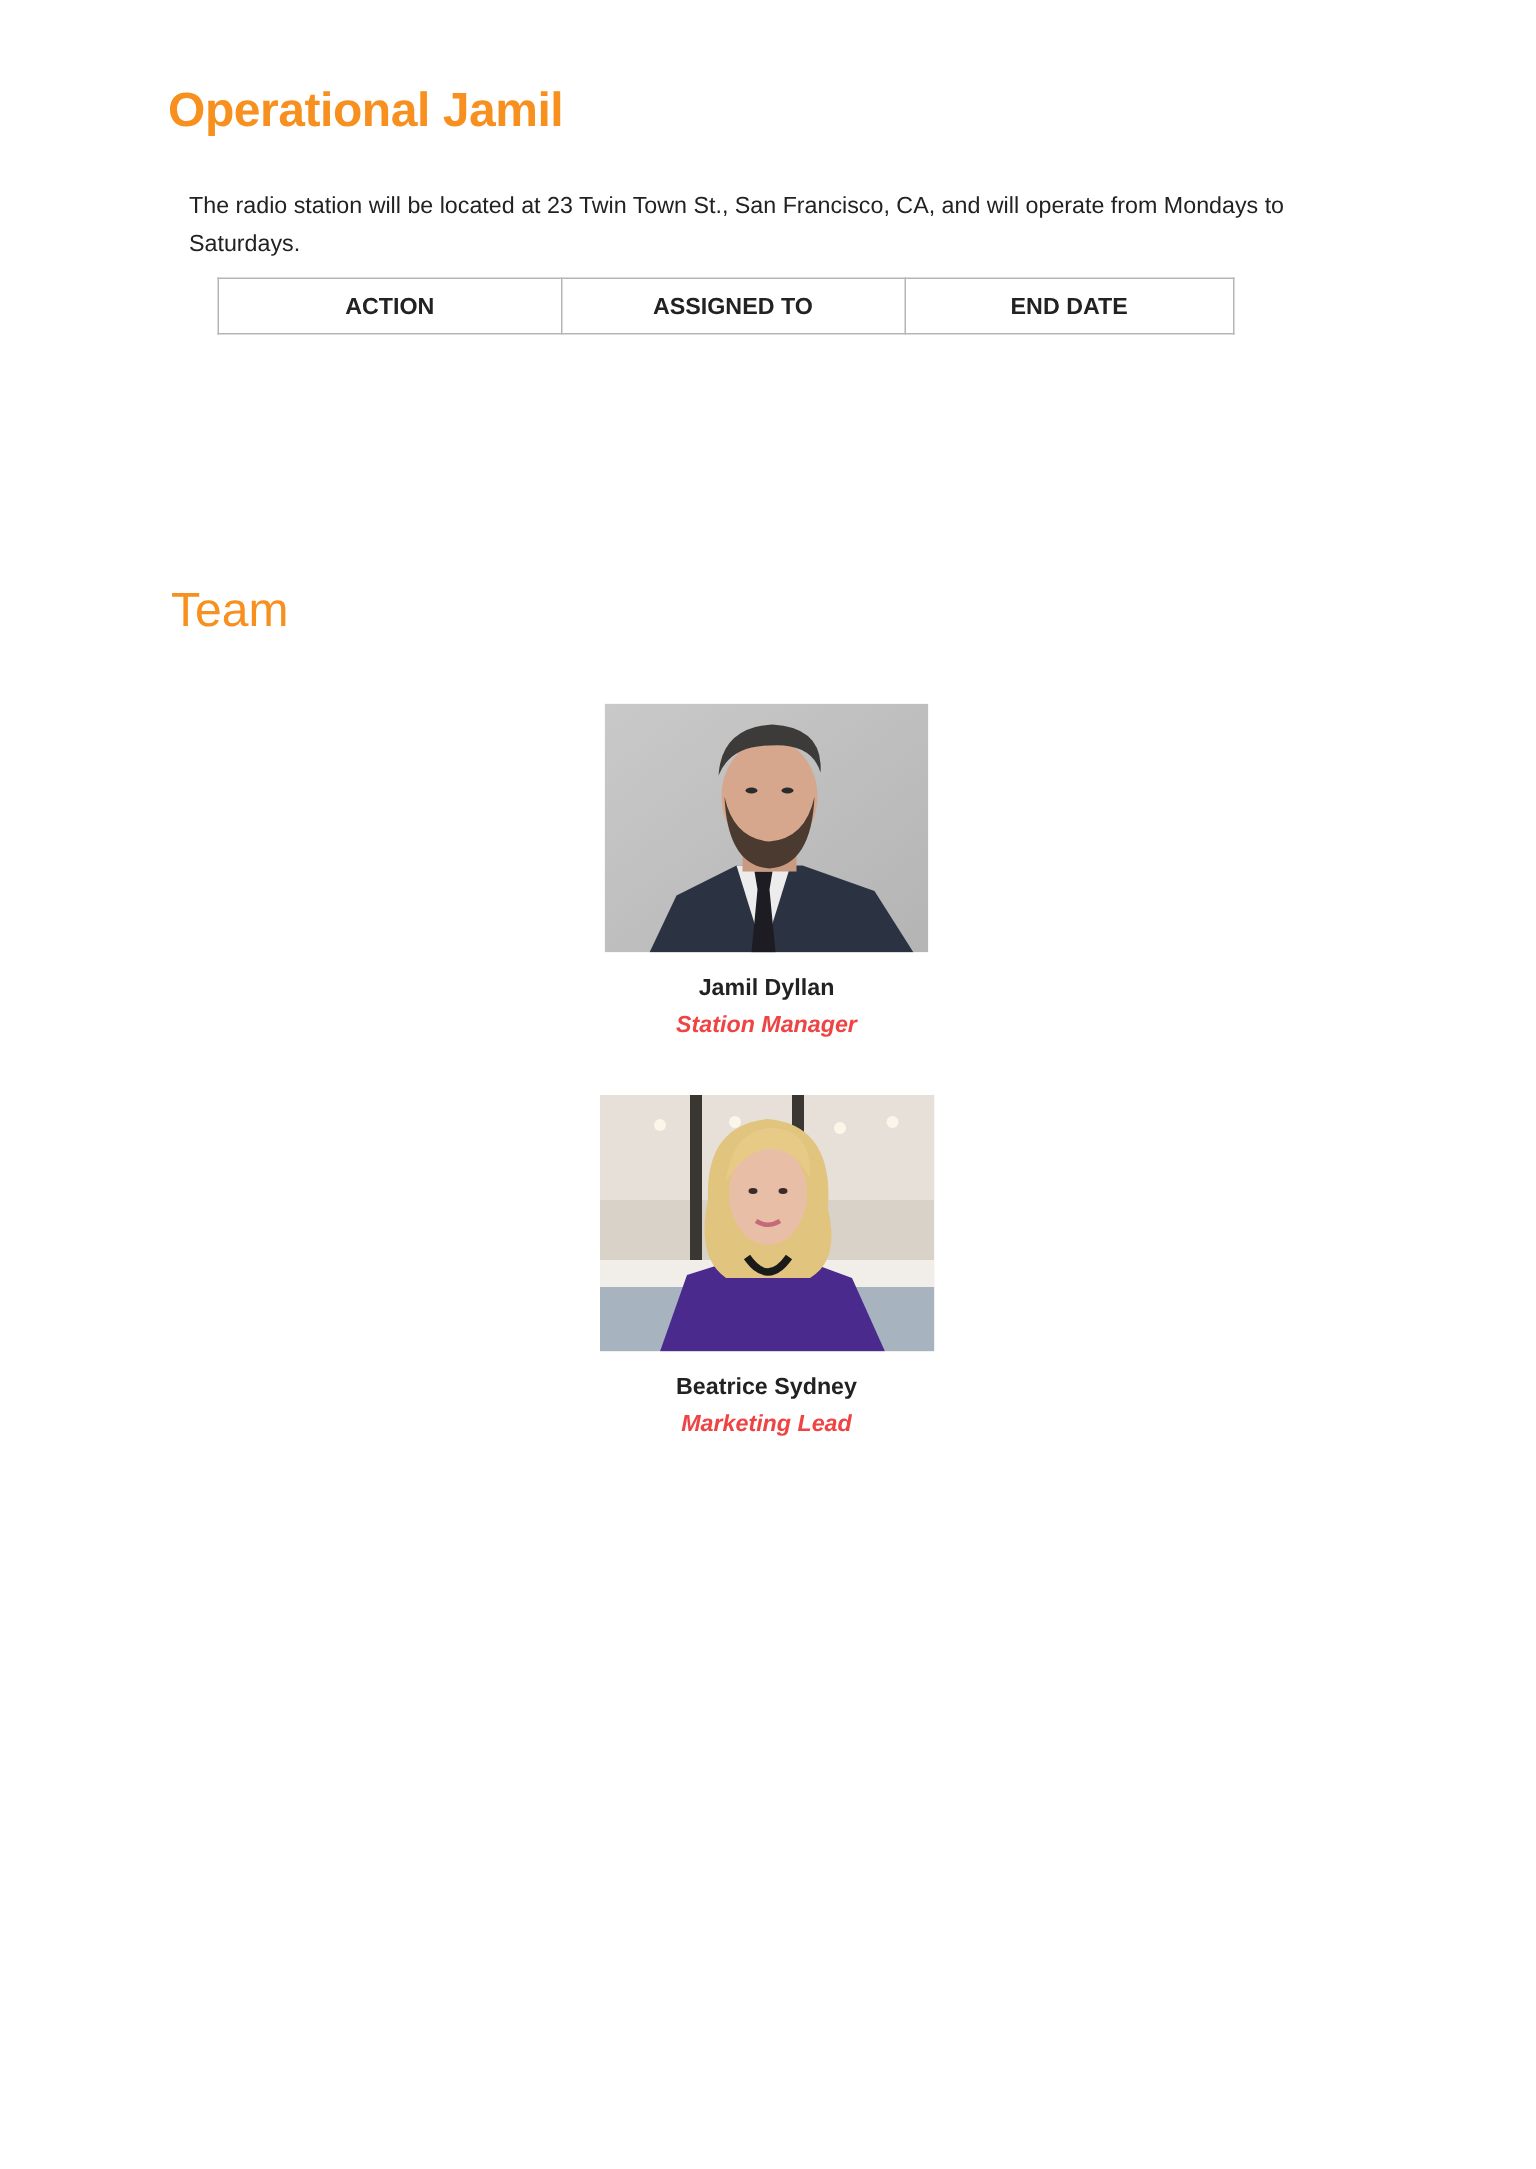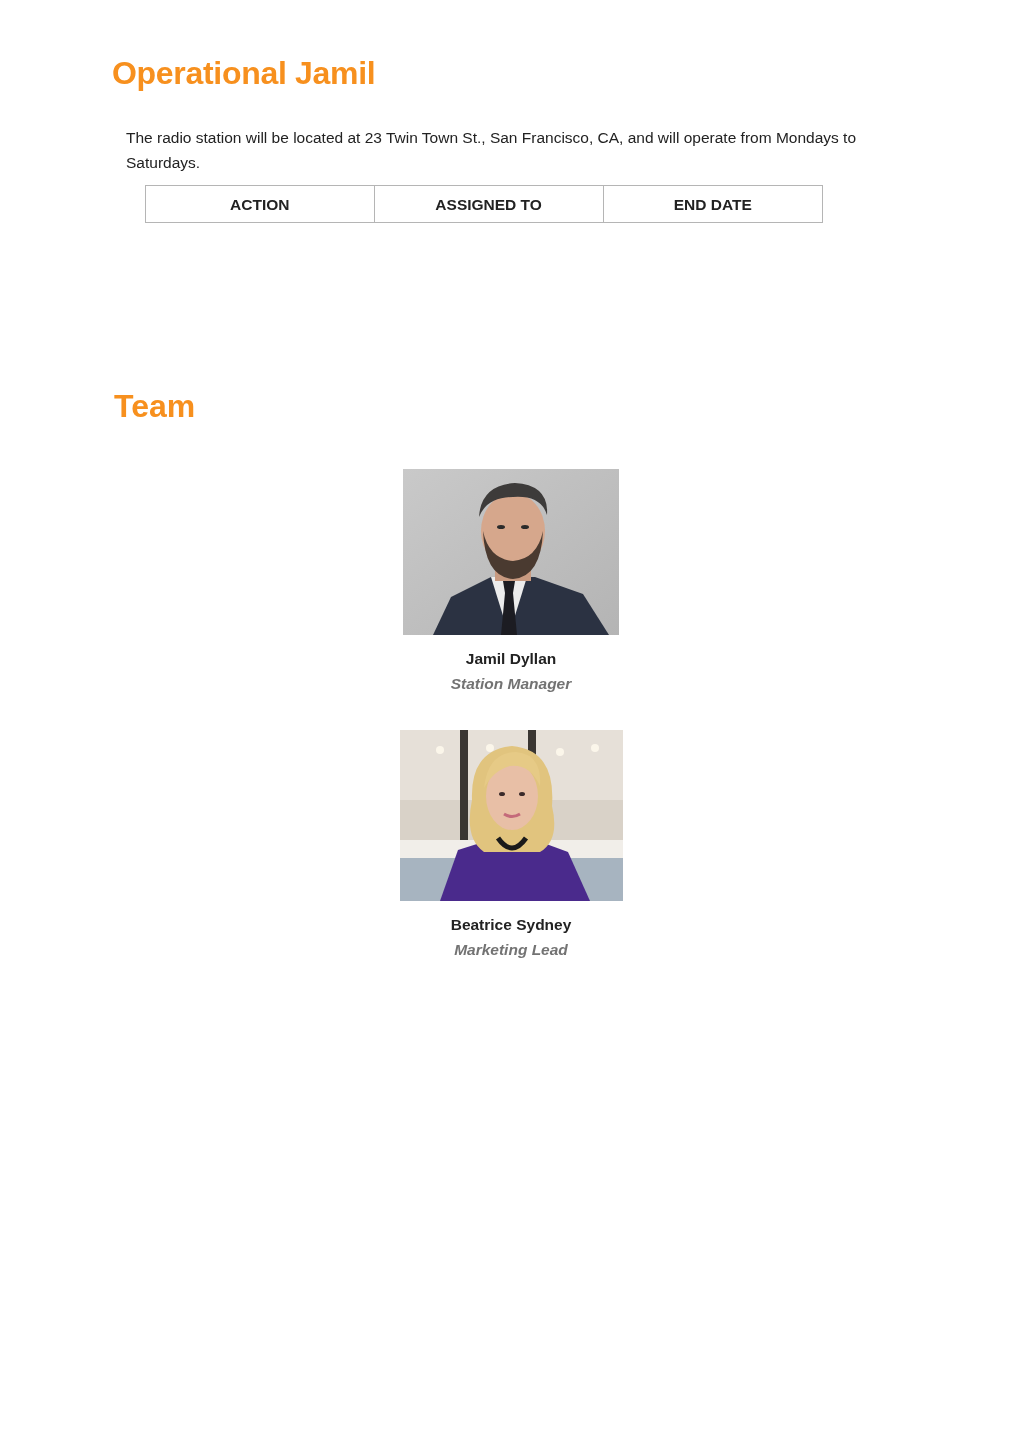--- a/index.html
+++ b/index.html
@@ -6,25 +6,25 @@
     html, body { width: 1024px; height: 1446px; background: #ffffff; }
     body { font-family: "Liberation Sans", "DejaVu Sans", sans-serif; color: #222222; position: relative; overflow: hidden; }
     .page { position: absolute; left: 112px; top: 0; width: 798px; }
     .h1 { position: absolute; left: 0; top: 55px; font-size: 32px; font-weight: bold; color: #f7901e; letter-spacing: -0.3px; white-space: nowrap; }
     .intro { position: absolute; left: 14px; top: 125px; width: 798px; font-size: 15.5px; line-height: 25px; color: #222; }
     table.plan { position: absolute; left: 0; top: 185px; width: 678px; border-collapse: collapse; font-size: 15.5px; margin-left: 33px; }
     table.plan th, table.plan td { border: 1px solid #b5b5b5; text-align: center; vertical-align: middle; color: #222; line-height: 25px; }
     table.plan th { height: 37px; font-weight: bold; }
     table.plan td { height: 61px; padding: 4px 6px; }
     .c1 { width: 270px; } .c2 { width: 265px; } .c3 { width: 263px; }
-    .h2 { position: absolute; left: 2px; top: 388px; font-size: 32px; font-weight: bold; color: #f7901e; white-space: nowrap; }
+    .h2 { position: absolute; left: 2px; top: 388px; font-size: 32px; font-weight: normal; color: #f7901e; white-space: nowrap; }
     .member { position: absolute; left: 0; width: 798px; text-align: center; }
     .photo { display: block; margin: 0 auto; position: relative; overflow: hidden; }
     .m-name { font-size: 15.5px; font-weight: bold; line-height: 25px; color: #222; }
-    .m-role { font-size: 15.5px; font-style: italic; font-weight: bold; line-height: 25px; color: #737373; }
+    .m-role { font-size: 15.5px; font-style: italic; font-weight: bold; line-height: 25px; color: #ef4444; }
   </style>
 </head>
 <body>
 
 <div class="page">
   <h1 class="h1">Operational Jamil</h1>
   <p class="intro">The radio station will be located at 23 Twin Town St., San Francisco, CA, and will operate from Mondays to Saturdays.</p>
 
   <table class="plan">
     <thead>

